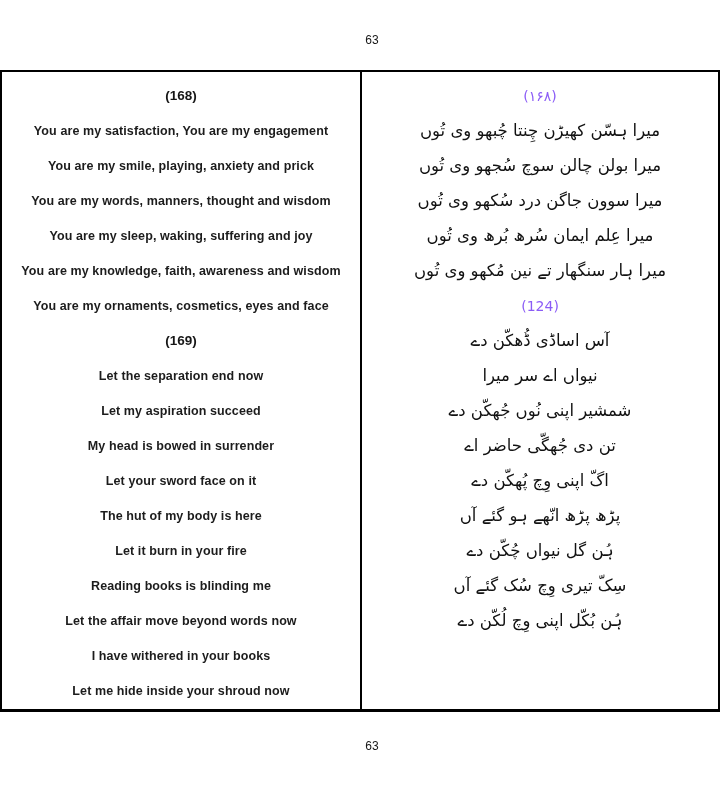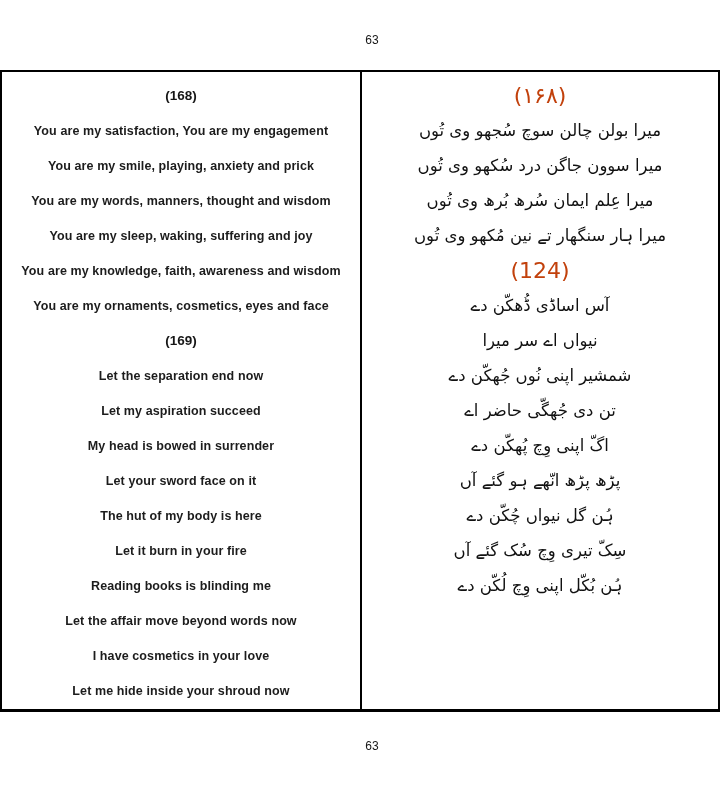--- a/index.html
+++ b/index.html
@@ -60,23 +60,23 @@
   }
   .en-line {
     font-size: 12.5px;
     font-weight: 700;
     letter-spacing: 0.1px;
     color: #1c1c1c;
     white-space: nowrap;
   }
   .ur-header {
     font-family: "DejaVu Sans", sans-serif;
-    font-size: 22px;
+    font-size: 14px;
     direction: rtl;
-    color: #c2410c;
+    color: #8b5cf6;
   }
   .ur-line {
     font-family: "DejaVu Sans", sans-serif;
     font-size: 16.5px;
     direction: rtl;
     unicode-bidi: plaintext;
     color: #111;
     white-space: nowrap;
   }
 </style>
@@ -99,26 +99,27 @@
       <div class="row en-line">You are my ornaments, cosmetics, eyes and face</div>
       <div class="row en-header">(169)</div>
       <div class="row en-line">Let the separation end now</div>
       <div class="row en-line">Let my aspiration succeed</div>
       <div class="row en-line">My head is bowed in surrender</div>
       <div class="row en-line">Let your sword face on it</div>
       <div class="row en-line">The hut of my body is here</div>
       <div class="row en-line">Let it burn in your fire</div>
       <div class="row en-line">Reading books is blinding me</div>
       <div class="row en-line">Let the affair move beyond words now</div>
-      <div class="row en-line">I have cosmetics in your love</div>
+      <div class="row en-line">I have withered in your books</div>
       <div class="row en-line">Let me hide inside your shroud now</div>
     </div>
 
     <div class="col col-urdu">
       <div class="row ur-header">(۱۶۸)</div>
+      <div class="row ur-line">میرا ہسّن کھیڑن چِنتا چُبھو وی تُوں</div>
       <div class="row ur-line">میرا بولن چالن سوچ سُجھو وی تُوں</div>
       <div class="row ur-line">میرا سوون جاگن درد سُکھو وی تُوں</div>
       <div class="row ur-line">میرا عِلم ایمان سُرھ بُرھ وی تُوں</div>
       <div class="row ur-line">میرا ہار سنگھار تے نین مُکھو وی تُوں</div>
       <div class="row ur-header">(124)</div>
       <div class="row ur-line">آس اساڈی ڈُھکّن دے</div>
       <div class="row ur-line">نیواں اے سر میرا</div>
       <div class="row ur-line">شمشیر اپنی نُوں جُھکّن دے</div>
       <div class="row ur-line">تن دی جُھگّی حاضر اے</div>
       <div class="row ur-line">اگّ اپنی وِچ پُھکّن دے</div>

